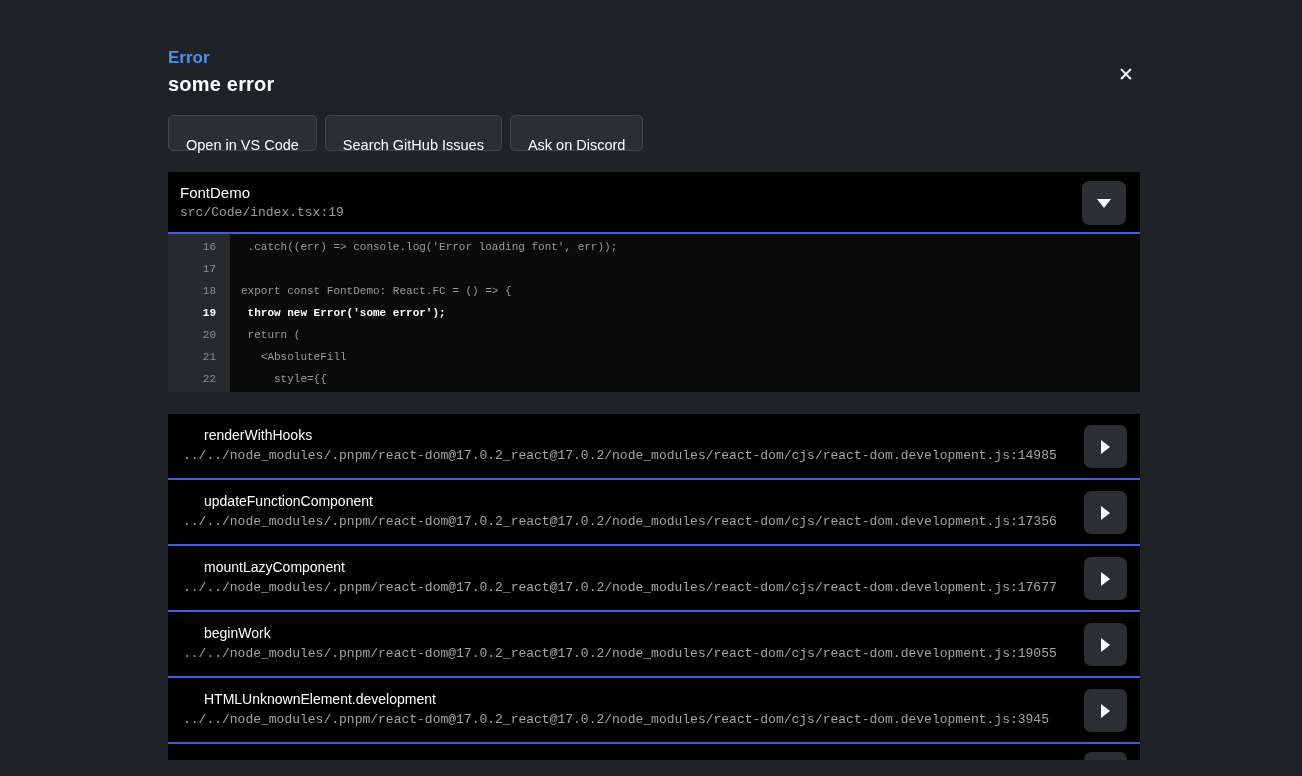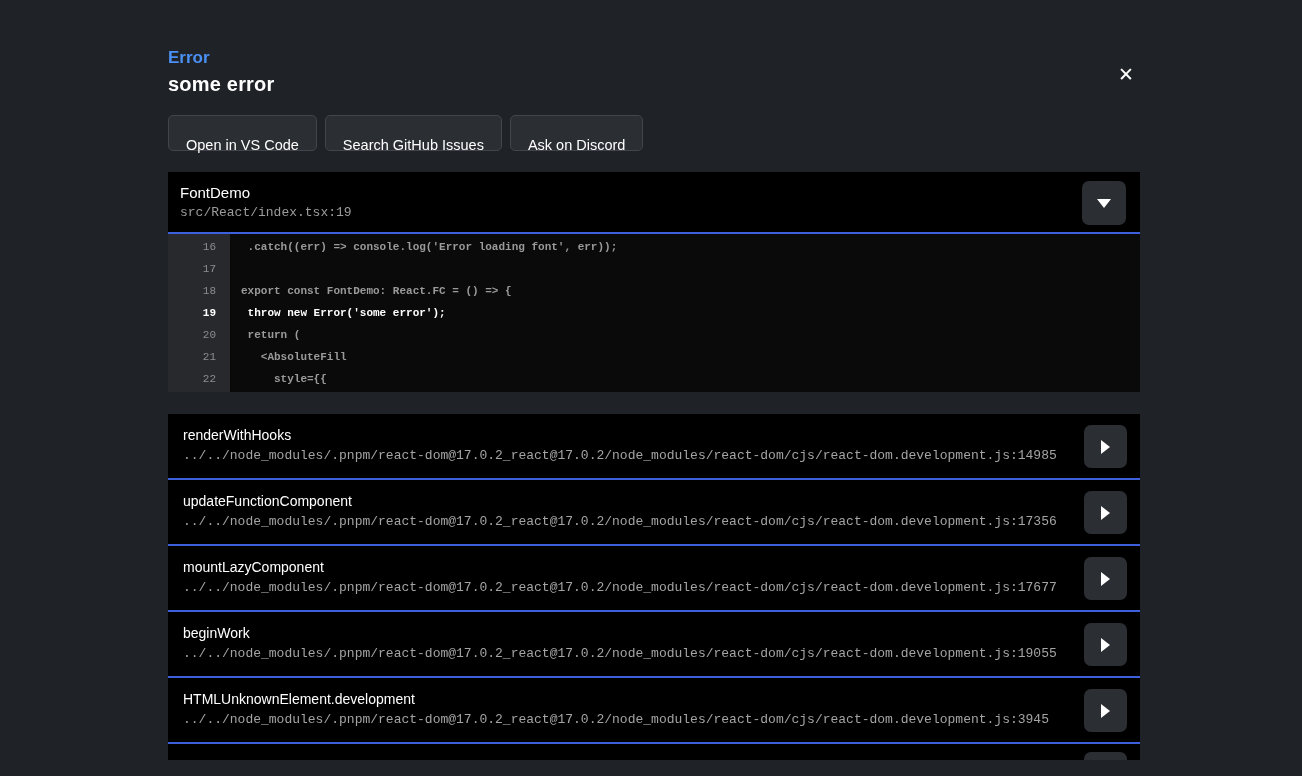--- a/index.html
+++ b/index.html
@@ -76,31 +76,31 @@
   .code-lines{
     padding:2px 0;
     background:linear-gradient(to right, var(--gutter-bg) 62px, var(--code-bg) 62px);
     font-family:"Liberation Mono", monospace;font-size:11px;
   }
   .code-row{display:flex;height:22px;line-height:22px;}
   .line-number{
     width:62px;flex:0 0 62px;text-align:right;padding-right:14px;
     color:var(--num-gray);
   }
-  .line-text{white-space:pre;color:var(--code-gray);padding-left:11px;font-weight:bold;}
+  .line-text{white-space:pre;color:var(--code-gray);padding-left:11px;}
   .code-row.highlighted .line-number{color:#fff;font-weight:700;}
   .code-row.highlighted .line-text{color:#fff;font-weight:700;}
 
   .stack-frames{margin-top:22px;}
   .stack-frame{
     position:relative;height:66px;background:var(--panel-bg);
     border-bottom:2px solid var(--divider);
     padding:13px 70px 0 15px;
   }
-  .frame-function{font-size:14px;color:#fff;}
+  .frame-function{font-size:14px;color:#fff;margin-left:21px;}
   .frame-source{
     margin-top:5px;font-size:13px;color:var(--gray-text);
     font-family:"Liberation Mono", monospace;
     white-space:nowrap;overflow:hidden;
   }
   .expand-btn{
     position:absolute;right:13px;top:11px;width:43px;height:43px;
     background:var(--btn-bg);border:none;border-radius:7px;cursor:pointer;
     display:flex;align-items:center;justify-content:center;
   }
@@ -124,21 +124,21 @@
 
     <div class="actions">
       <button class="action-btn">Open in VS Code</button>
       <button class="action-btn">Search GitHub Issues</button>
       <button class="action-btn">Ask on Discord</button>
     </div>
 
     <div class="code-panel">
       <div class="code-header">
         <div class="code-title">FontDemo</div>
-        <div class="code-location">src/React/index.tsx:19</div>
+        <div class="code-location">src/Code/index.tsx:19</div>
         <button class="collapse-btn">
           <span class="tri-down"></span>
         </button>
       </div>
       <div class="code-lines" id="code-lines">
           <div class="code-row">
             <span class="line-number">16</span>
             <span class="line-text"> .catch((err) =&gt; console.log('Error loading font', err));</span>
           </div>
           <div class="code-row">

